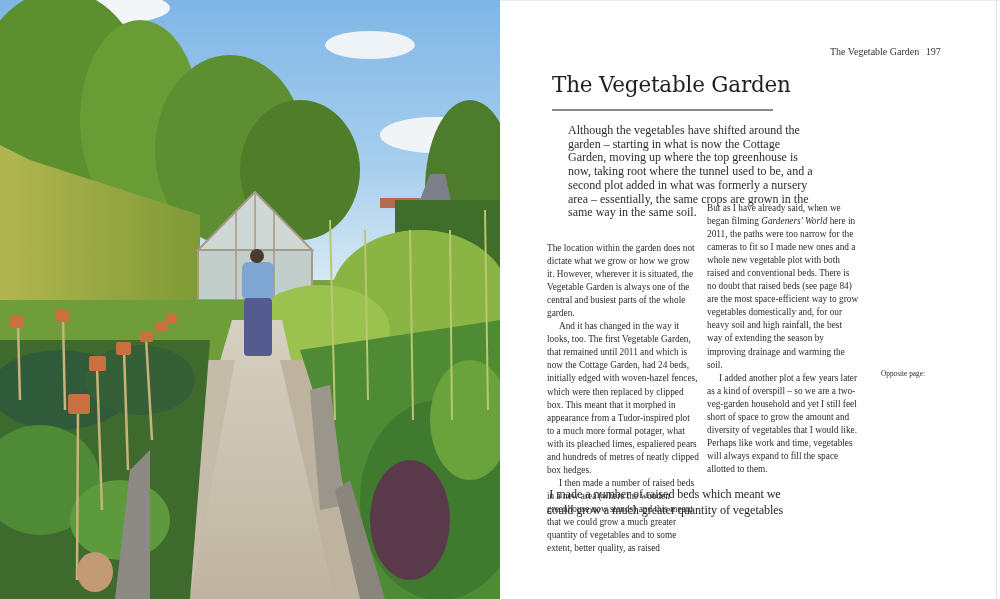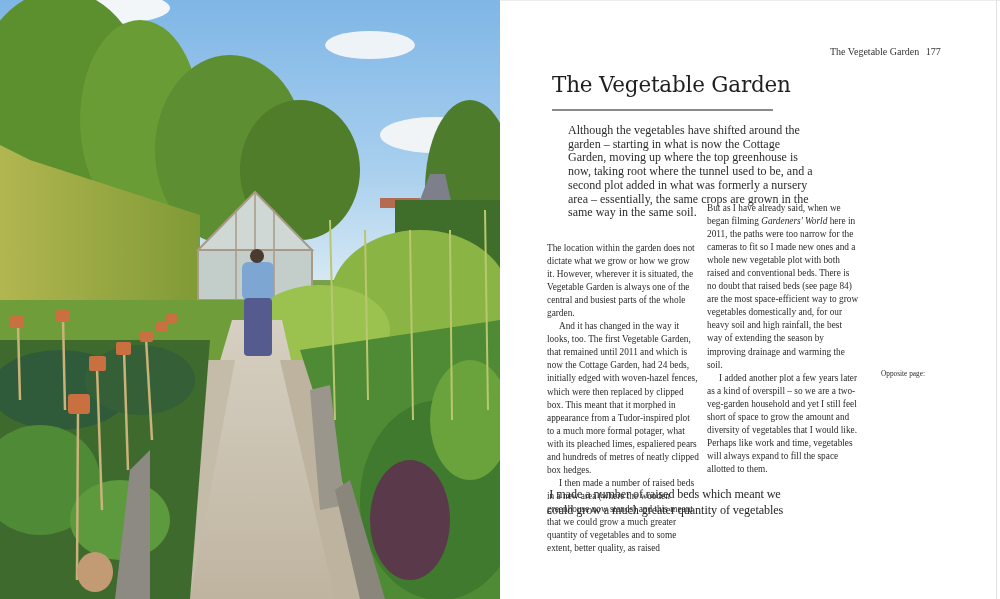--- a/index.html
+++ b/index.html
@@ -159,21 +159,21 @@
     </g>
   </svg>
 </div>
 
 <div class="page">
   <div class="page-edge-top"></div>
   <div class="page-edge"></div>
 
   <div class="running-head">
     <span>The Vegetable Garden</span>
-    <span class="folio">177</span>
+    <span class="folio">197</span>
   </div>
 
   <h1 class="chapter-title">The Vegetable Garden</h1>
   <div class="title-rule"></div>
 
   <p class="intro">Although the vegetables have shifted around the garden – starting in what is now the Cottage Garden, moving up where the top greenhouse is now, taking root where the tunnel used to be, and a second plot added in what was formerly a nursery area – essentially, the same crops are grown in the same way in the same soil.</p>
 
   <div class="col col-1">
     <p>The location within the garden does not dictate what we grow or how we grow it. However, wherever it is situated, the Vegetable Garden is always one of the central and busiest parts of the whole garden.</p>
     <p>And it has changed in the way it looks, too. The first Vegetable Garden, that remained until 2011 and which is now the Cottage Garden, had 24 beds, initially edged with woven-hazel fences, which were then replaced by clipped box. This meant that it morphed in appearance from a Tudor-inspired plot to a much more formal potager, what with its pleached limes, espaliered pears and hundreds of metres of neatly clipped box hedges.</p>

